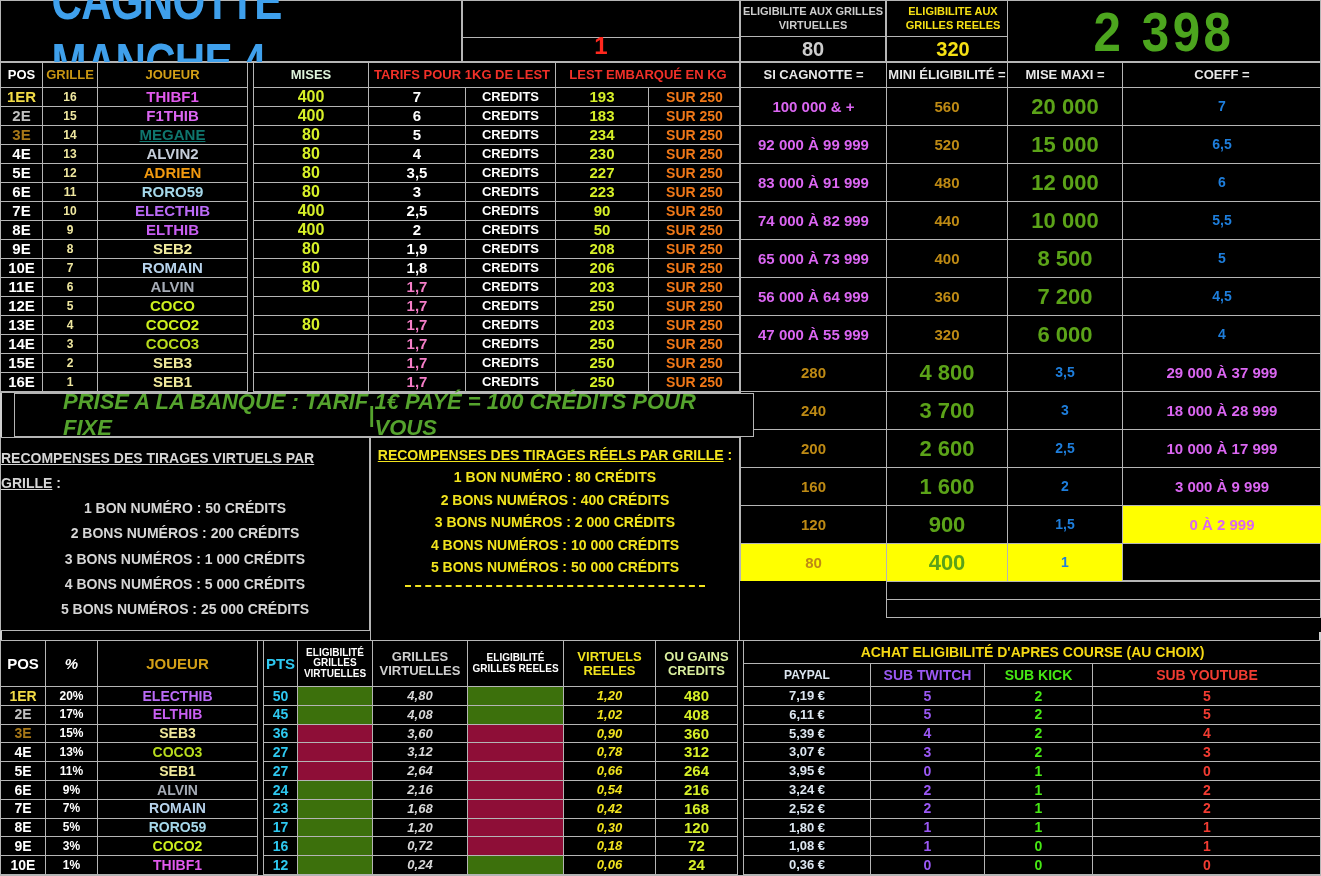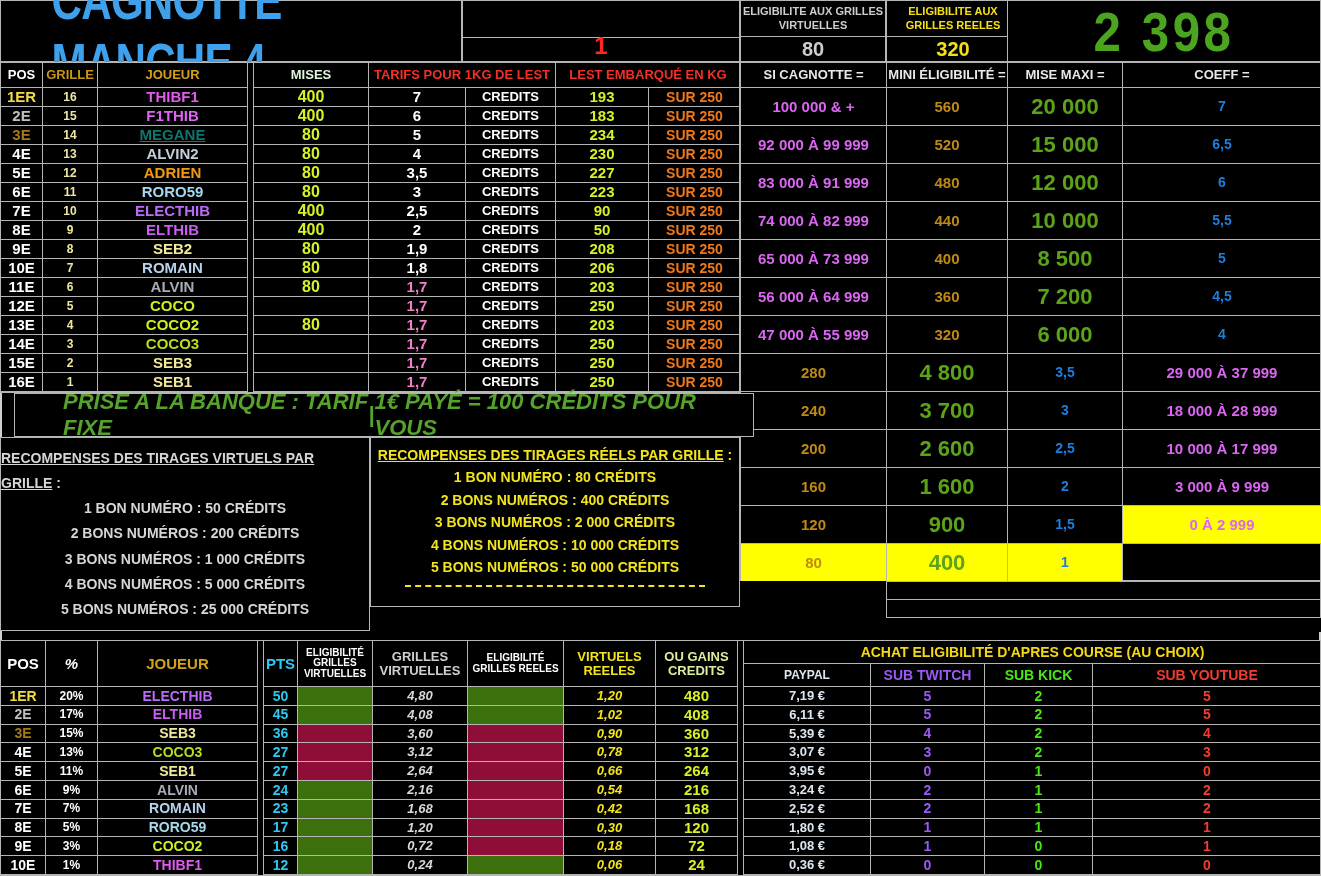--- a/index.html
+++ b/index.html
@@ -70,21 +70,21 @@
   .tail-row { box-sizing:border-box; border:1px solid #b5b5b5; height:19px; margin-top:-1px; }
   .tail-row:first-child { margin-top:0; }
 
   
   .bank-bar { left:0; top:393px; width:740px; height:44px; display:flex; align-items:center;
     padding:0 48px; color:#55A32D; font-style:italic; font-size:22px;margin-left:14px; }
 
   
   .rewards { display:flex; flex-direction:column; align-items:center; }
   .rew-virt { left:0; top:437px; width:370px; height:194px; justify-content:center; color:#D6D6D6; font-size:14px; line-height:1.8; }
-  .rew-real { left:370px; top:437px; width:370px; height:170px; padding-top:6px; color:#F2E41E; font-size:14px; line-height:1.6; }
+  .rew-real { left:370px; top:437px; width:370px; height:204px; padding-top:6px; color:#F2E41E; font-size:14px; line-height:1.6; }
   .rew-title span:first-child { text-decoration:underline; }
   .dash-sep { width:300px; border-top:2px dashed #F2E41E; margin:7px 0 5px 0; }
 
   
   .results { left:0; top:640px; width:1321px; height:236px;
     grid-template-columns:45px 52px 160px 6px 34px 75px 95px 96px 92px 82px 6px 127px 114px 108px 229px;
     grid-template-rows:23px 23px repeat(10, minmax(0,1fr)); }
   .rh { grid-row:1 / span 2; }
   .bh-pos { font-size:15px; }
   .bh-pct { font-size:15px; font-style:italic; }

